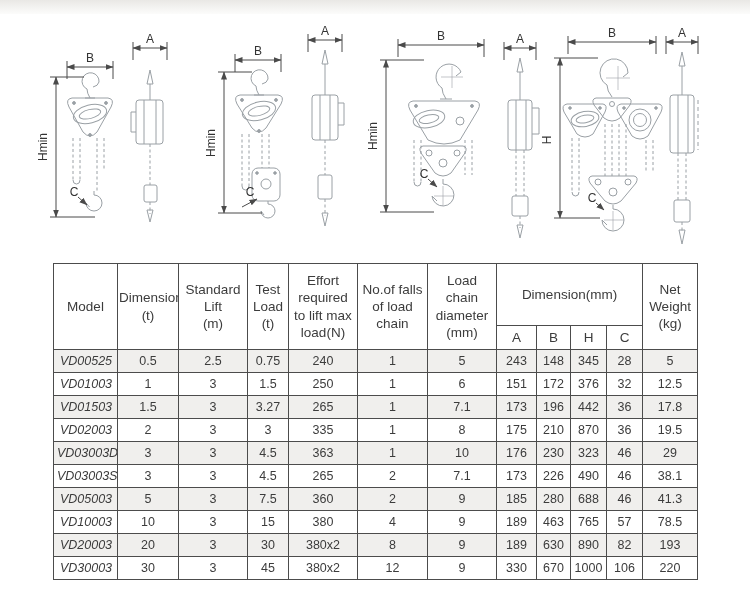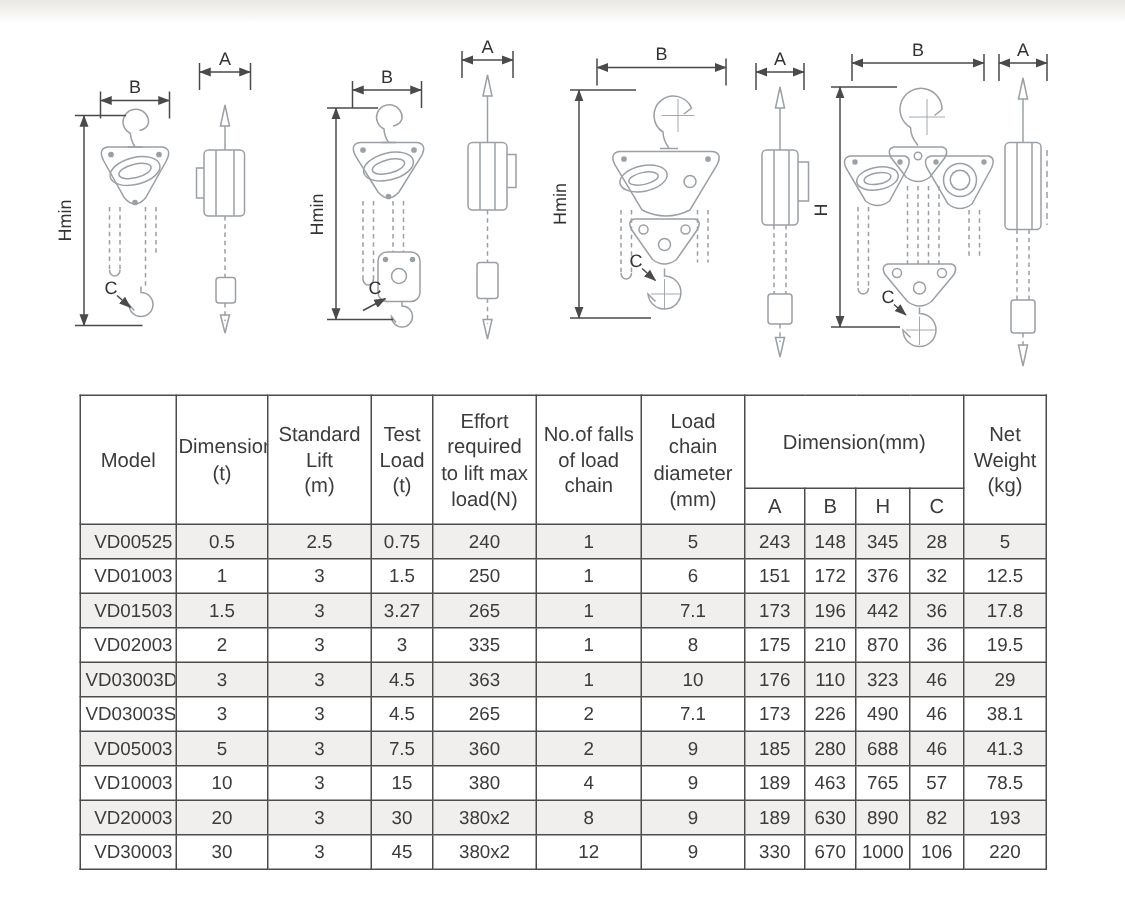--- a/index.html
+++ b/index.html
@@ -48,21 +48,21 @@
     padding: 2px 1px;
   }
   .spec-table thead tr.h1 { height: 62px; }
   .spec-table thead tr.h2 { height: 24px; }
   .spec-table td {
     font-size: 12.5px;
     text-align: center;
     padding: 1px 2px;
     height: 23px;
   }
-  .spec-table td.model { text-align: right; padding-left: 3px; }
+  .spec-table td.model { text-align: center; padding-left: 3px; font-style: italic; }
   .spec-table tbody tr:nth-child(odd) { background: #f0efed; }
 </style>
 </head>
 <body>
 
 <div class="top-strip"></div>
 
 <div class="drawings">
 <svg width="750" height="258" viewBox="0 0 750 258">
   <defs>
@@ -463,21 +463,21 @@
       </tr>
       <tr>
         <td class="model">VD03003D</td>
         <td>3</td>
         <td>3</td>
         <td>4.5</td>
         <td>363</td>
         <td>1</td>
         <td>10</td>
         <td>176</td>
-        <td>110</td>
+        <td>230</td>
         <td>323</td>
         <td>46</td>
         <td>29</td>
       </tr>
       <tr>
         <td class="model">VD03003S</td>
         <td>3</td>
         <td>3</td>
         <td>4.5</td>
         <td>265</td>

